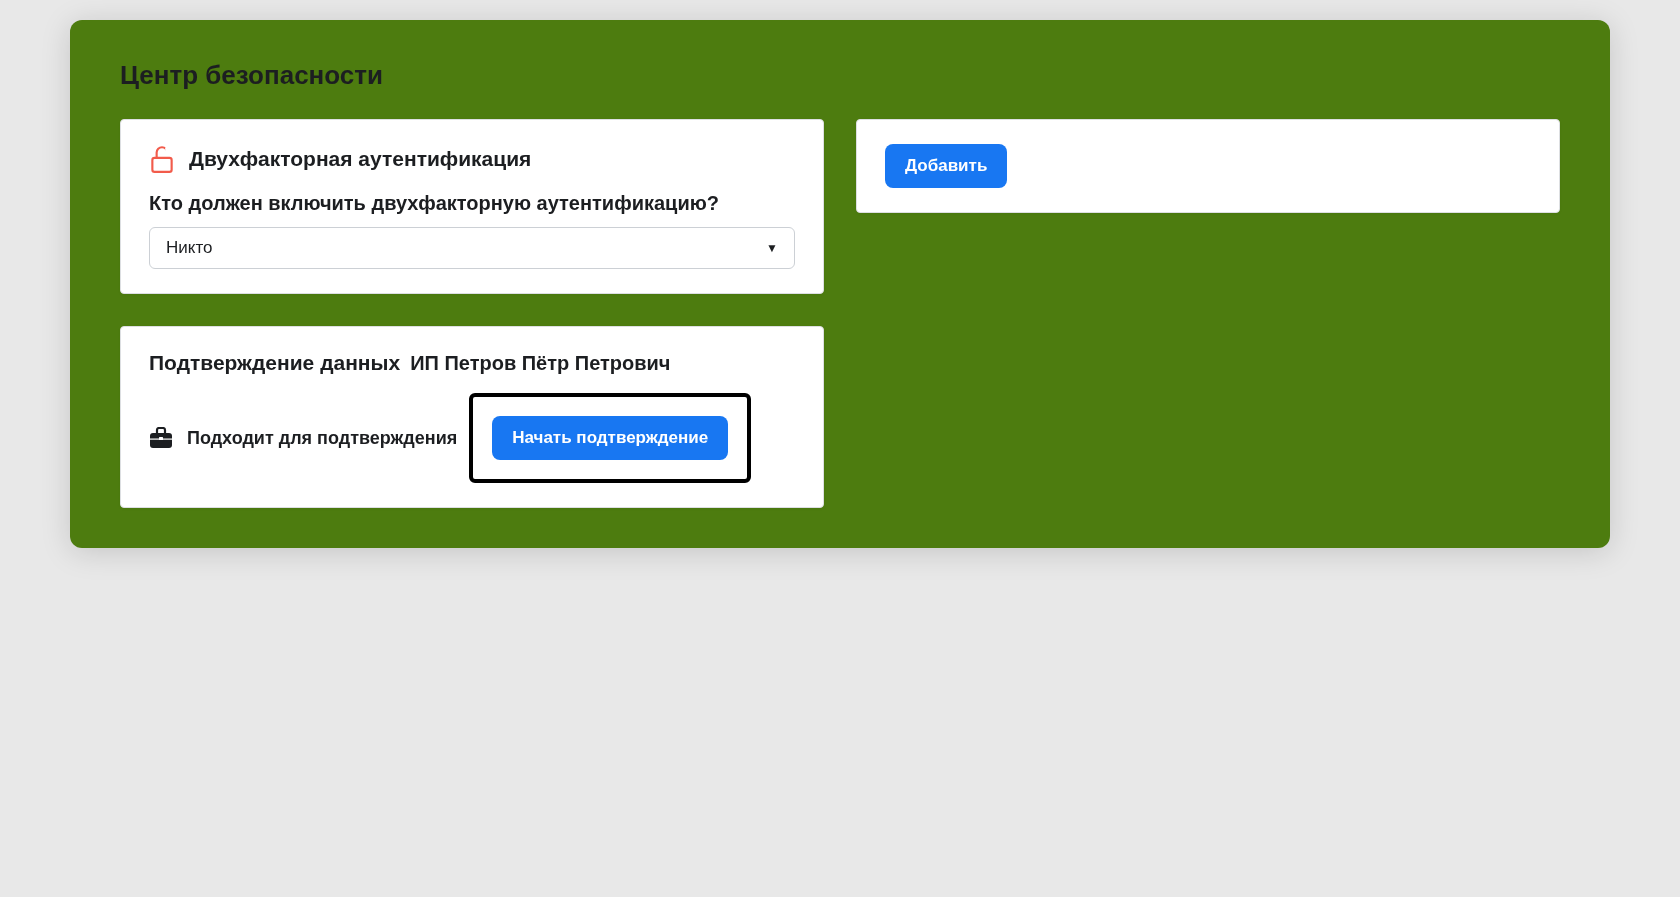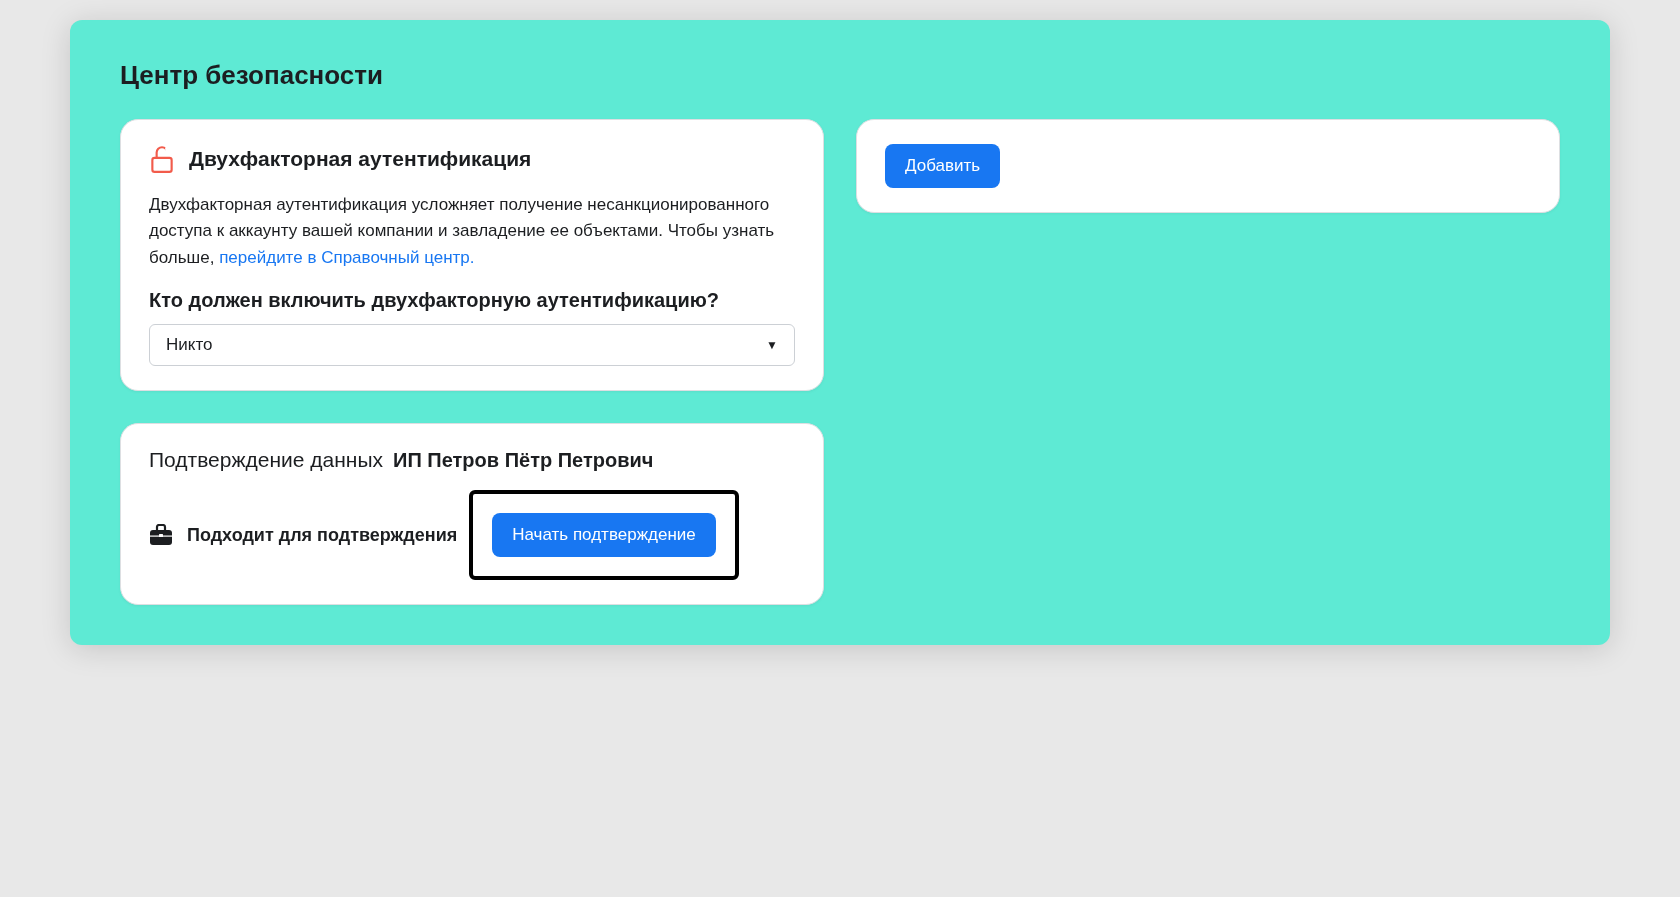--- a/index.html
+++ b/index.html
@@ -8,21 +8,21 @@
       box-sizing: border-box;
     }
     body {
       font-family: -apple-system, BlinkMacSystemFont, "Segoe UI", Helvetica, Arial, sans-serif;
       background: #e8e8e8;
       padding: 20px;
       width: 1680px;
       height: 897px;
     }
     .main-panel {
-      background: #5eead4;
+      background: #4d7c0f;
       border-radius: 12px;
       padding: 40px 50px;
       box-shadow: 0 4px 30px rgba(0,0,0,0.15);
       max-width: 1540px;
       margin: 0 auto;
     }
     .page-title {
       font-size: 26px;
       font-weight: 700;
       color: #1c1e21;
@@ -35,21 +35,21 @@
     }
     .cards-col {
       display: flex;
       flex-direction: column;
       gap: 32px;
       flex: 1;
     }
     .card {
       background: #fff;
       border: 1px solid #dddfe2;
-      border-radius: 18px;
+      border-radius: 4px;
       padding: 24px 28px;
       box-shadow: 0 1px 3px rgba(0,0,0,0.05);
     }
     .card-header {
       display: flex;
       align-items: center;
       gap: 14px;
       margin-bottom: 18px;
     }
     .card-icon {
@@ -95,36 +95,36 @@
     }
     .select-box .chevron {
       font-size: 12px;
       color: #1c1e21;
     }
     .btn-primary {
       display: inline-block;
       background: #1877f2;
       color: #fff;
       font-size: 17px;
-      font-weight: 400;
+      font-weight: 700;
       border: none;
       border-radius: 8px;
       padding: 12px 20px;
       cursor: pointer;
     }
     .verification-title-row {
       display: flex;
       align-items: baseline;
       gap: 10px;
       margin-bottom: 18px;
       flex-wrap: wrap;
     }
     .verification-title {
       font-size: 21px;
-      font-weight: 400;
+      font-weight: 700;
       color: #1c1e21;
     }
     .verification-subject {
       font-size: 20px;
       font-weight: 700;
       color: #1c1e21;
     }
     .verification-status-row {
       display: flex;
       align-items: center;
@@ -160,23 +160,20 @@
         <div class="card-header">
           <span class="card-icon">
             <svg width="26" height="30" viewBox="0 0 24 28" fill="none" stroke="#f25b4b" stroke-width="2" stroke-linecap="round" stroke-linejoin="round">
               <rect x="3" y="13" width="18" height="13" rx="2"></rect>
               <path d="M7 13V8a5 5 0 0 1 10 0"></path>
               <path d="M17 8 L17 4" stroke="#fff" stroke-width="4"></path>
             </svg>
           </span>
           <span class="card-title">Двухфакторная аутентификация</span>
         </div>
-        <p class="card-desc">
-          <span>Двухфакторная аутентификация усложняет получение несанкционированного доступа к аккаунту вашей компании и завладение ее объектами. Чтобы узнать больше, </span><a class="link">перейдите в Справочный центр.</a>
-        </p>
         <div class="sub-label">Кто должен включить двухфакторную аутентификацию?</div>
         <div class="select-box">
           <span>Никто</span>
           <span class="chevron">▼</span>
         </div>
       </div>
 
       <div class="card">
         <div class="verification-title-row">
           <span class="verification-title">Подтверждение данных</span>

